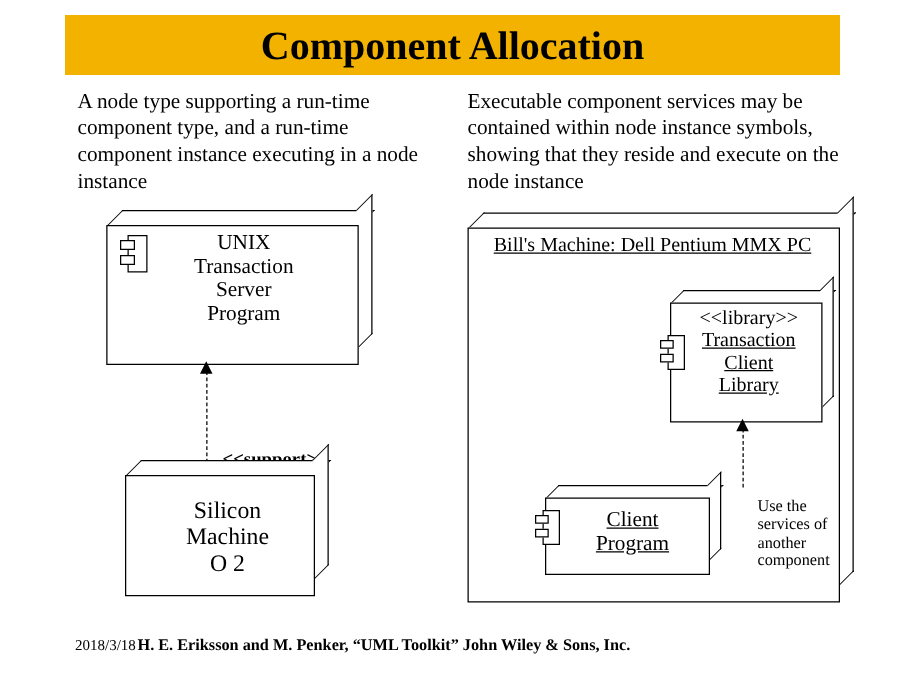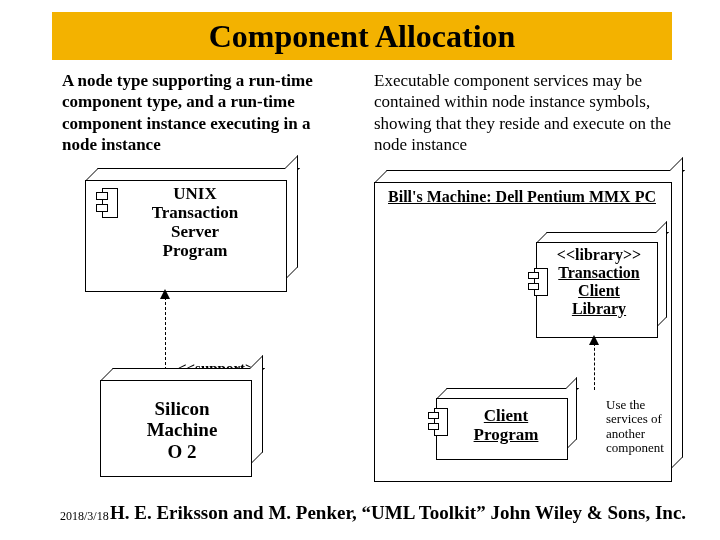--- a/index.html
+++ b/index.html
@@ -32,21 +32,21 @@
     font-size: 32px;
     font-weight: bold;
     color: #000;
   }
   
   .para {
     position: absolute;
     font-size: 17px;
     line-height: 1.25;
   }
-  .para.left  { left: 62px; top: 70px; width: 280px; font-weight: bold; }
+  .para.left  { left: 62px; top: 70px; width: 280px; }
   .para.right { left: 374px; top: 70px; width: 310px; }
 
   
   .cuboid {
     position: absolute;
   }
   .cuboid .front {
     position: absolute;
     border: 1.5px solid #000;
     background: #fff;
@@ -81,21 +81,20 @@
     position: absolute;
     border: 1.2px solid #000;
     background: #fff;
   }
 
   .box-label {
     position: absolute;
     text-align: center;
     font-size: 17px;
     line-height: 1.12;
-    font-weight: bold;
   }
 
   .dashed-arrow {
     position: absolute;
     border-left: 1.5px dashed #000;
   }
   .arrow-head {
     position: absolute;
     width: 0; height: 0;
     border-left: 5px solid transparent;
@@ -123,21 +122,21 @@
     left: 60px;
     bottom: 16px;
     font-size: 12px;
     color: #000;
     margin-top: 28px;
   }
   .footer-cite {
     position: absolute;
     left: 110px;
     bottom: 16px;
-    font-size: 19px;
+    font-size: 13px;
     font-weight: bold;
   }
 </style>
 </head>
 <body>
 
 <div class="slide">
 
   <div class="title-bar">
     <span>Component Allocation</span>

